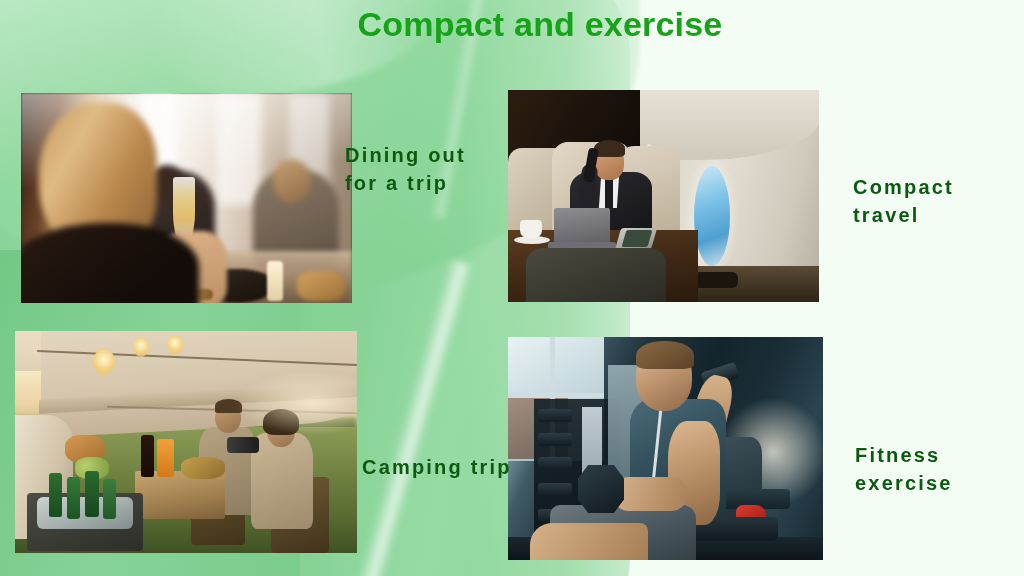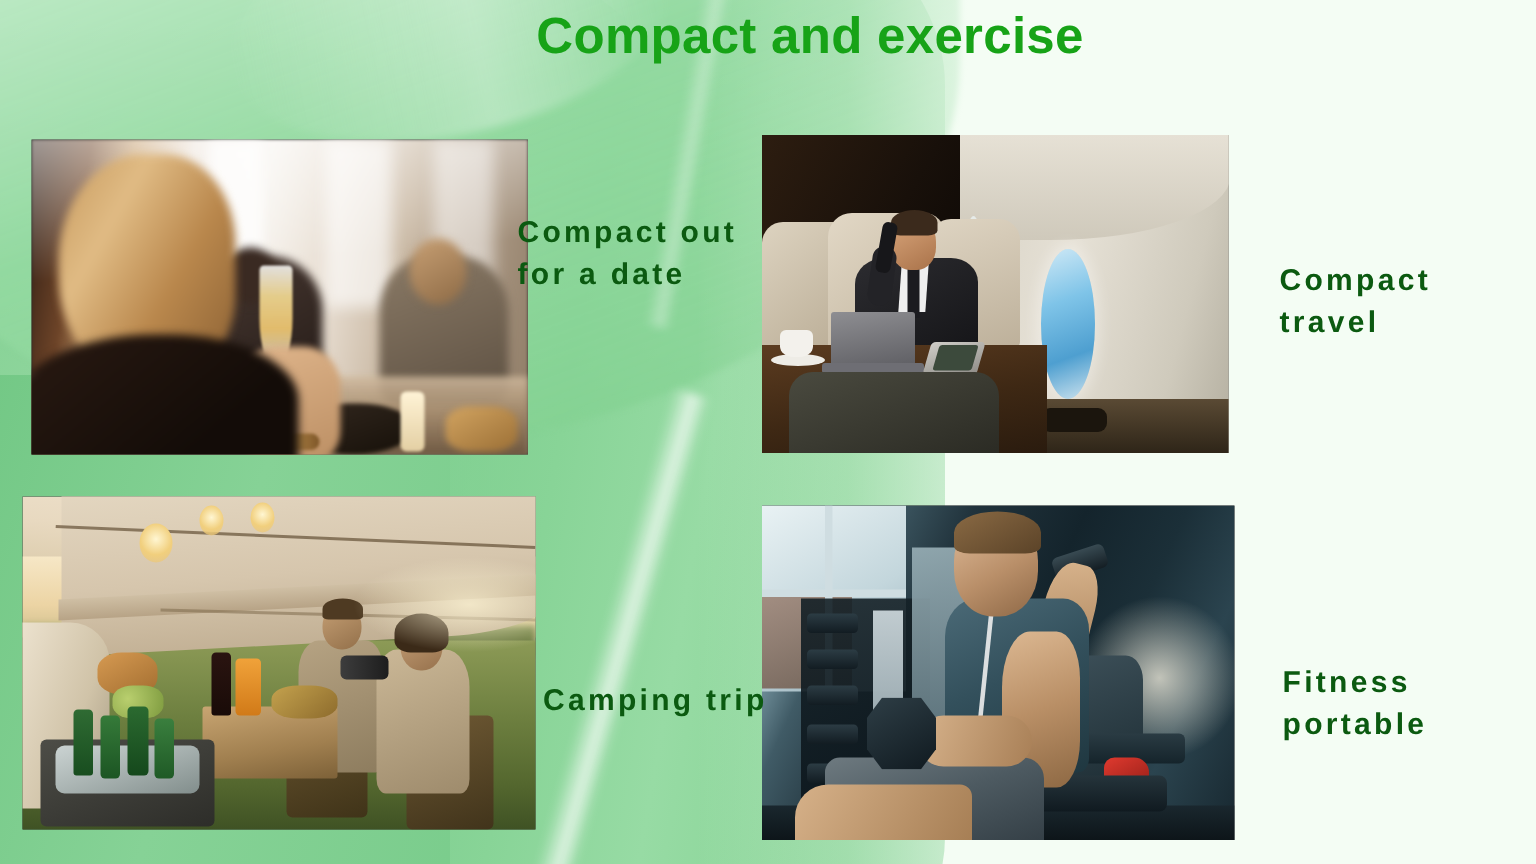--- a/index.html
+++ b/index.html
@@ -769,18 +769,18 @@
       <div class="ph-el head"></div>
       <div class="ph-el hair"></div>
       <div class="ph-el arm-curl"></div>
       <div class="ph-el shorts"></div>
       <div class="ph-el thigh"></div>
       <div class="ph-el forearm-low"></div>
       <div class="ph-el dumbbell-low"></div>
     </div>
   </div>
 
-  <div class="label lb-dining">Compact out for a date</div>
+  <div class="label lb-dining">Dining out for a trip</div>
   <div class="label lb-business">Compact travel</div>
   <div class="label lb-camping">Camping trip</div>
-  <div class="label lb-fitness">Fitness portable</div>
+  <div class="label lb-fitness">Fitness exercise</div>
 
 </div>
 
 </body></html>

